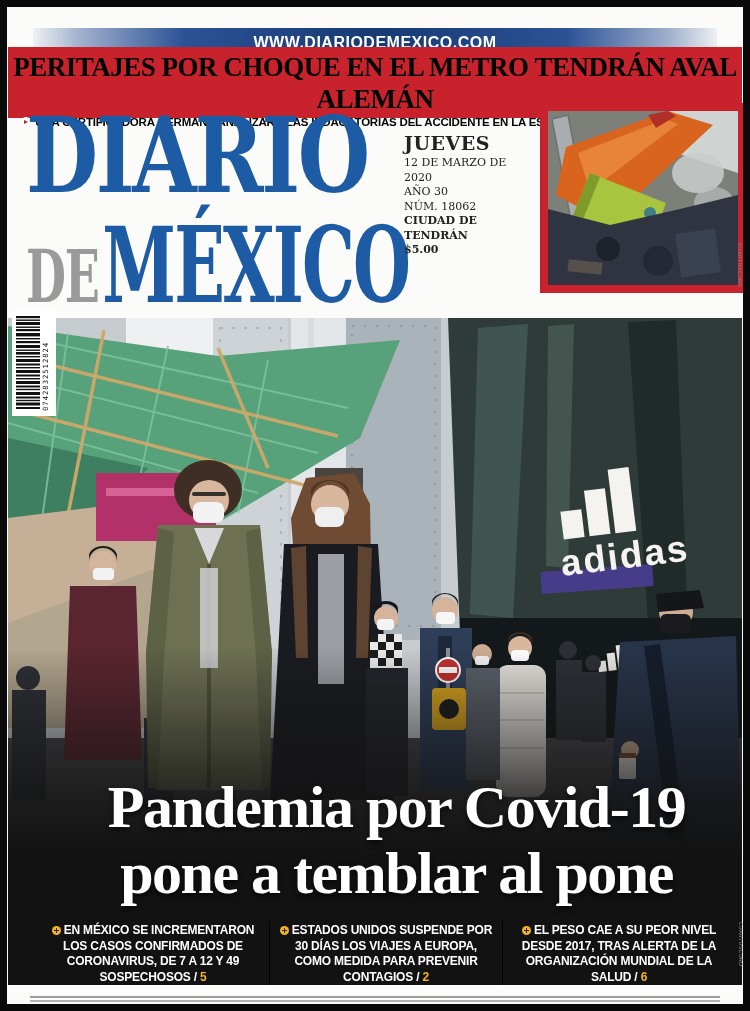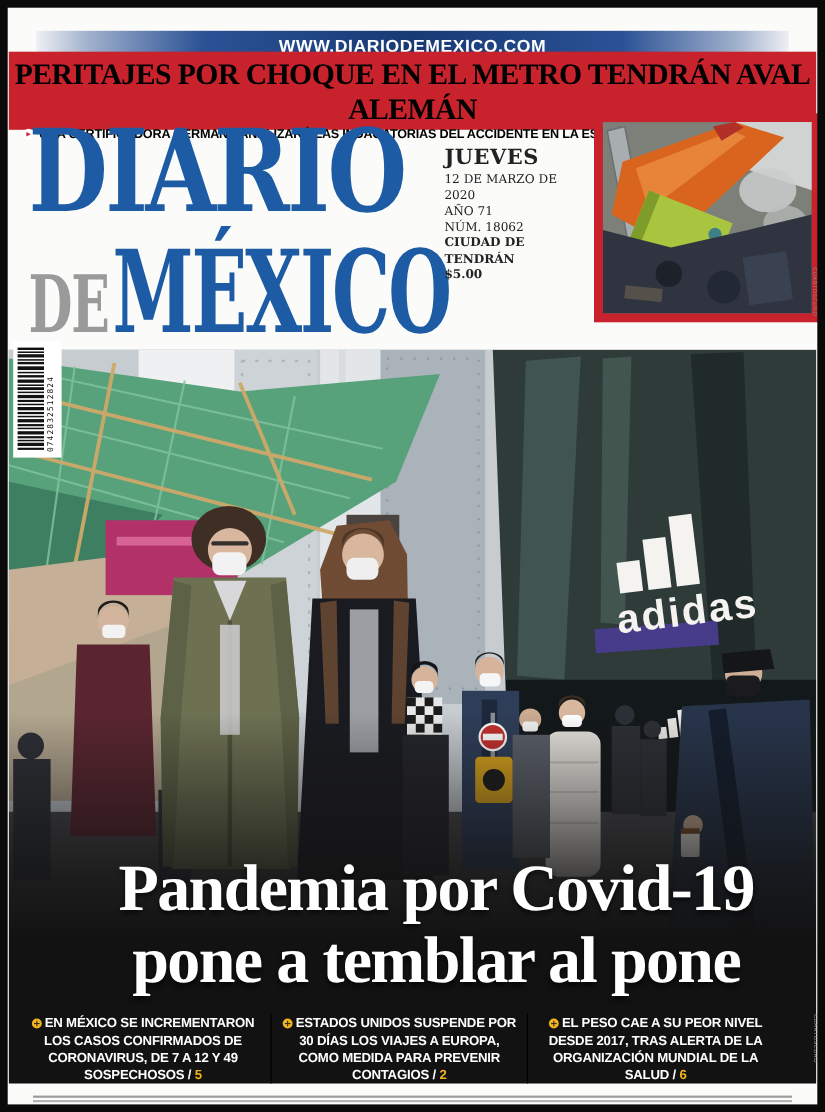--- a/index.html
+++ b/index.html
@@ -55,21 +55,21 @@
   
   .mainphoto{position:absolute;left:8px;top:318px;width:734px;height:667px;background:#9aa0a6;}
   .mainphoto svg{display:block;width:100%;height:100%;}
 
   
   .coverhead{position:absolute;left:0;right:0;top:774px;z-index:20;text-align:center;color:#fff;
     font-family:"Liberation Serif",serif;font-weight:bold;font-size:60px;line-height:66px;
     letter-spacing:-1.5px;text-shadow:0 3px 5px rgba(0,0,0,.65);margin-left:43px;}
 
   
-  .teasers{position:absolute;left:14px;top:921px;width:698px;height:64px;display:flex;z-index:20;}
+  .teasers{position:absolute;left:37px;top:921px;width:698px;height:64px;display:flex;z-index:20;}
   .teaser{flex:1;padding:2px 9px;text-align:center;color:#fff;font-weight:bold;font-size:12px;
     line-height:15.5px;letter-spacing:-.2px;}
   .teaser + .teaser{border-left:1px solid #000000;}
   .bullet-y{display:inline-block;width:9px;height:9px;border-radius:50%;background:#f2b31c;
     position:relative;margin-right:3px;vertical-align:-1px;}
   .bullet-y::before,.bullet-y::after{content:"";position:absolute;background:#2a2a2a;}
   .bullet-y::before{left:4px;top:2px;width:1.6px;height:5px;}
   .bullet-y::after{left:2px;top:3.7px;width:5px;height:1.6px;}
   .pagenum{color:#f2b31c;}
 
@@ -99,21 +99,21 @@
     <div class="l1">DIARIO</div>
     <div class="l2">
       <span class="de">DE</span>
       <span class="mex">MÉXICO</span>
     </div>
   </div>
 
   <div class="dateblock">
     <div class="day">JUEVES</div>
     <div class="row">12 DE MARZO DE 2020</div>
-    <div class="row">AÑO 71</div>
+    <div class="row">AÑO 30</div>
     <div class="row">NÚM. 18062</div>
     <div class="row b">CIUDAD DE TENDRÁN</div>
     <div class="row b">$5.00</div>
   </div>
 
   <div class="metrobox">
     <svg viewBox="0 0 190 174" preserveAspectRatio="none">
       <rect x="0" y="0" width="190" height="174" fill="#7d8078"></rect>
       <polygon points="120,0 190,0 190,62 128,42" fill="#cfd3d2"></polygon>
       <polygon points="4,8 20,4 42,120 26,126" fill="#a8adb0" stroke="#6c7174" stroke-width="1.5"></polygon>

